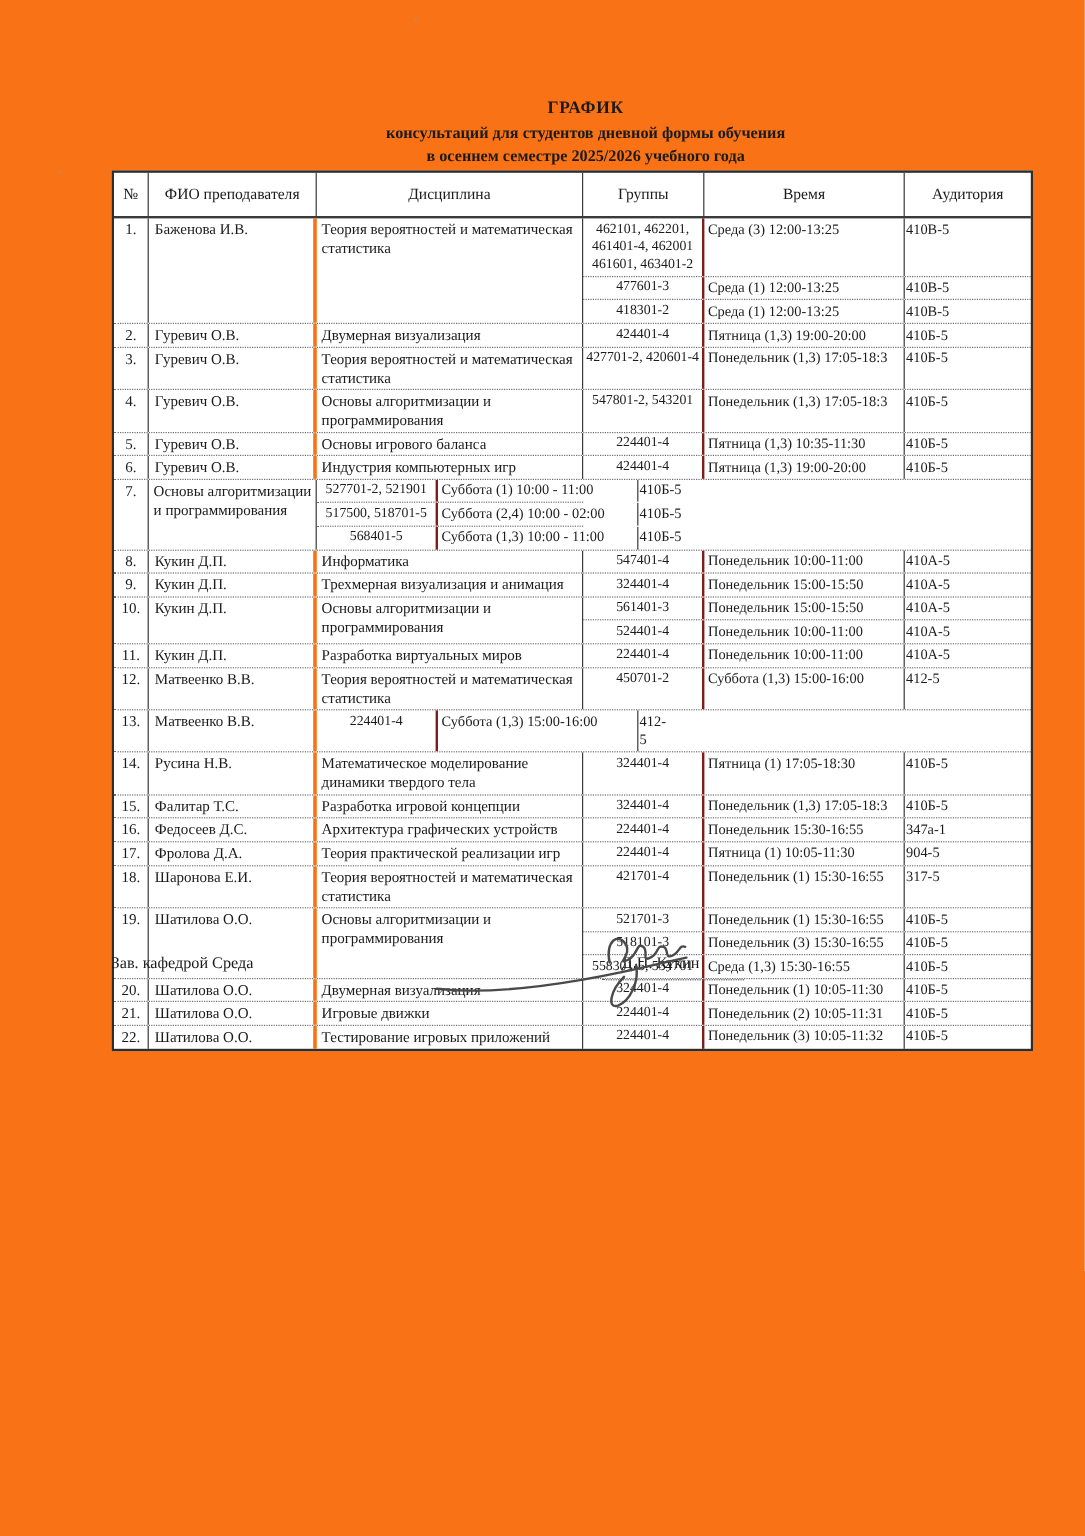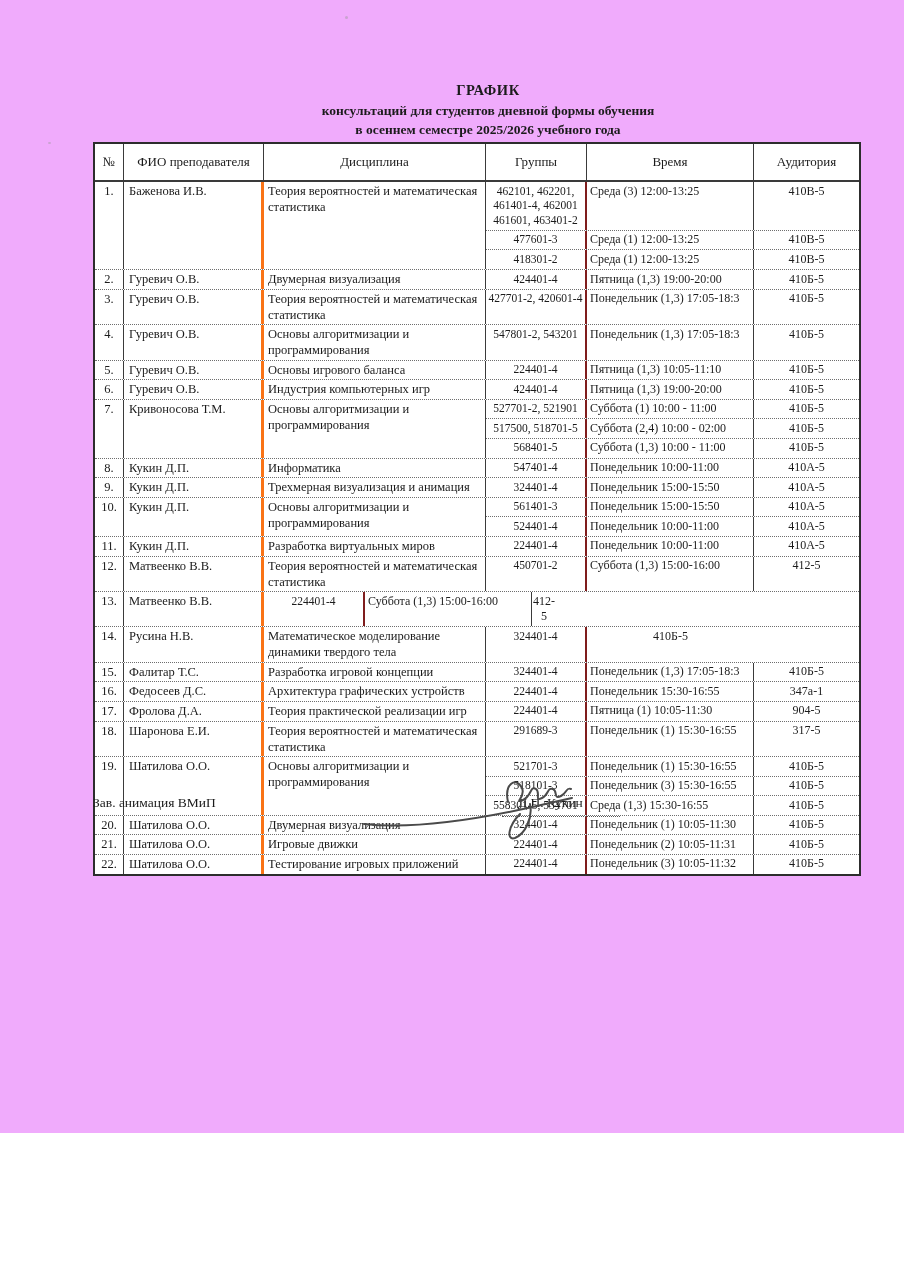--- a/index.html
+++ b/index.html
@@ -2,21 +2,21 @@
 <html><head>
 <meta charset="utf-8">
 <style>
   html,body{margin:0;padding:0;}
   body{
     width:904px;height:1280px;
     background:#ffffff;
     font-family:"Liberation Serif","DejaVu Serif",serif;
     color:#1b1b1b;
   }
-  .sheet{position:relative;width:904px;height:1133px;background:#f0abfc;overflow:hidden;}
+  .sheet{position:relative;width:904px;height:1280px;background:#f97316;overflow:hidden;}
 
   
   .speck{position:absolute;background:#9a9a9a;border-radius:50%;opacity:.45;}
 
   
   .title-block{position:absolute;left:93px;top:82px;width:790px;text-align:center;font-weight:bold;}
   .title-l1{font-size:14.5px;letter-spacing:.6px;}
   .title-l2{font-size:13.5px;margin-top:4px;}
   .title-l3{font-size:13.5px;margin-top:3px;}
 
@@ -32,21 +32,21 @@
   .c{font-size:12.5px;line-height:1.3;padding:1px 3px;box-sizing:border-box;}
   .num{text-align:center;border-right:1px solid #3a3a3a;padding-left:0;padding-right:0;}
   .teacher{border-right:3px solid #f97316;padding-left:5px;}
   .disc{border-right:1px solid #3a3a3a;padding-left:4px;}
   .entries{display:flex;flex-direction:column;}
   .entry{display:grid;grid-template-columns:101px 167px 1fr;flex:1;}
   .entry + .entry{border-top:1px dotted #6e6e6e;}
   .entry > .c{min-height:16px;}
   .groups{text-align:center;border-right:2px solid #7f1d1d;font-size:11.5px;padding:1.5px 1px;}
   .time{border-right:1px solid #3a3a3a;font-size:12px;white-space:nowrap;overflow:hidden;padding:1.5px 3px;}
-  .room{text-align:center;font-size:12px;padding:1.5px 1px;}
+  .room{text-align:left;font-size:12px;padding:1.5px 1px;}
 
   
   .footer-left{position:absolute;left:93px;top:795px;font-size:13.5px;}
   .footer-right{position:absolute;left:518px;top:795px;font-size:13.5px;}
   .sig-underline{position:absolute;left:502px;top:816px;width:118px;border-bottom:1.5px dotted #555;}
   .sig-svg{position:absolute;left:358px;top:768px;pointer-events:none;}
 </style>
 </head>
 <body>
 
@@ -130,40 +130,39 @@
             </div>
           </div>
         </div>
         <div class="trow">
           <div class="c num">5.</div>
           <div class="c teacher">Гуревич О.В.</div>
           <div class="c disc">Основы игрового баланса</div>
           <div class="entries">
             <div class="entry">
               <div class="c groups">224401-4</div>
-              <div class="c time">Пятница (1,3) 10:05-11:10</div>
+              <div class="c time">Пятница (1,3) 10:35-11:30</div>
               <div class="c room">410Б-5</div>
             </div>
           </div>
         </div>
         <div class="trow">
           <div class="c num">6.</div>
           <div class="c teacher">Гуревич О.В.</div>
           <div class="c disc">Индустрия компьютерных игр</div>
           <div class="entries">
             <div class="entry">
               <div class="c groups">424401-4</div>
               <div class="c time">Пятница (1,3) 19:00-20:00</div>
               <div class="c room">410Б-5</div>
             </div>
           </div>
         </div>
         <div class="trow">
           <div class="c num">7.</div>
-          <div class="c teacher">Кривоносова Т.М.</div>
           <div class="c disc">Основы алгоритмизации и программирования</div>
           <div class="entries">
             <div class="entry">
               <div class="c groups">527701-2, 521901</div>
               <div class="c time">Суббота (1) 10:00 - 11:00</div>
               <div class="c room">410Б-5</div>
             </div>
             <div class="entry">
               <div class="c groups">517500, 518701-5</div>
               <div class="c time">Суббота (2,4) 10:00 - 02:00</div>
@@ -252,20 +251,21 @@
             </div>
           </div>
         </div>
         <div class="trow">
           <div class="c num">14.</div>
           <div class="c teacher">Русина Н.В.</div>
           <div class="c disc">Математическое моделирование динамики твердого тела</div>
           <div class="entries">
             <div class="entry">
               <div class="c groups">324401-4</div>
+              <div class="c time">Пятница (1) 17:05-18:30</div>
               <div class="c room">410Б-5</div>
             </div>
           </div>
         </div>
         <div class="trow">
           <div class="c num">15.</div>
           <div class="c teacher">Фалитар Т.С.</div>
           <div class="c disc">Разработка игровой концепции</div>
           <div class="entries">
             <div class="entry">
@@ -298,21 +298,21 @@
               <div class="c room">904-5</div>
             </div>
           </div>
         </div>
         <div class="trow">
           <div class="c num">18.</div>
           <div class="c teacher">Шаронова Е.И.</div>
           <div class="c disc">Теория вероятностей и математическая статистика</div>
           <div class="entries">
             <div class="entry">
-              <div class="c groups">291689-3</div>
+              <div class="c groups">421701-4</div>
               <div class="c time">Понедельник (1) 15:30-16:55</div>
               <div class="c room">317-5</div>
             </div>
           </div>
         </div>
         <div class="trow">
           <div class="c num">19.</div>
           <div class="c teacher">Шатилова О.О.</div>
           <div class="c disc">Основы алгоритмизации и программирования</div>
           <div class="entries">
@@ -365,21 +365,21 @@
             <div class="entry">
               <div class="c groups">224401-4</div>
               <div class="c time">Понедельник (3) 10:05-11:32</div>
               <div class="c room">410Б-5</div>
             </div>
           </div>
         </div>
       </div>
   </div>
 
-  <div class="footer-left">Зав. анимация ВМиП</div>
+  <div class="footer-left">Зав. кафедрой Среда</div>
   <div class="footer-right">Д.П. Кукин</div>
   <div class="sig-underline"></div>
 
   <svg class="sig-svg" width="260" height="75" viewBox="0 0 260 75">
     <g fill="none" stroke="#4a4a4a" stroke-width="2" stroke-linecap="round">
       <path d="M6 56 C 60 62, 130 50, 196 34 L 214 30"></path>
       <path d="M150 34 c -4 -18 8 -26 14 -14 c 4 9 -9 16 1 12 c 9 -4 7 -15 13 -11 c 5 4 -2 13 6 9 c 7 -3 5 -11 11 -9 c 5 2 0 11 8 7 c 6 -3 5 -9 10 -7"></path>
       <path d="M172 36 c 3 14 -5 30 -15 34 c -9 3 -7 -12 5 -24"></path>
     </g>
   </svg>

